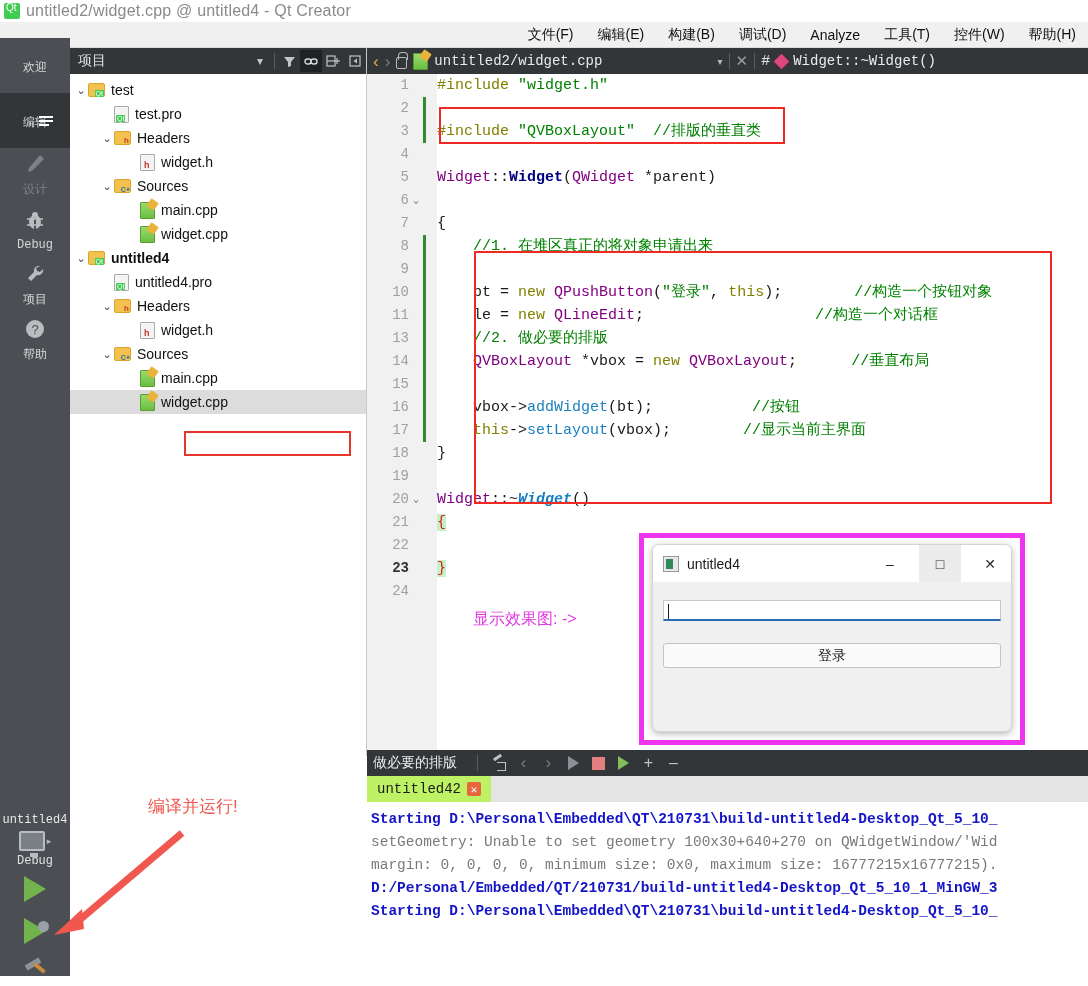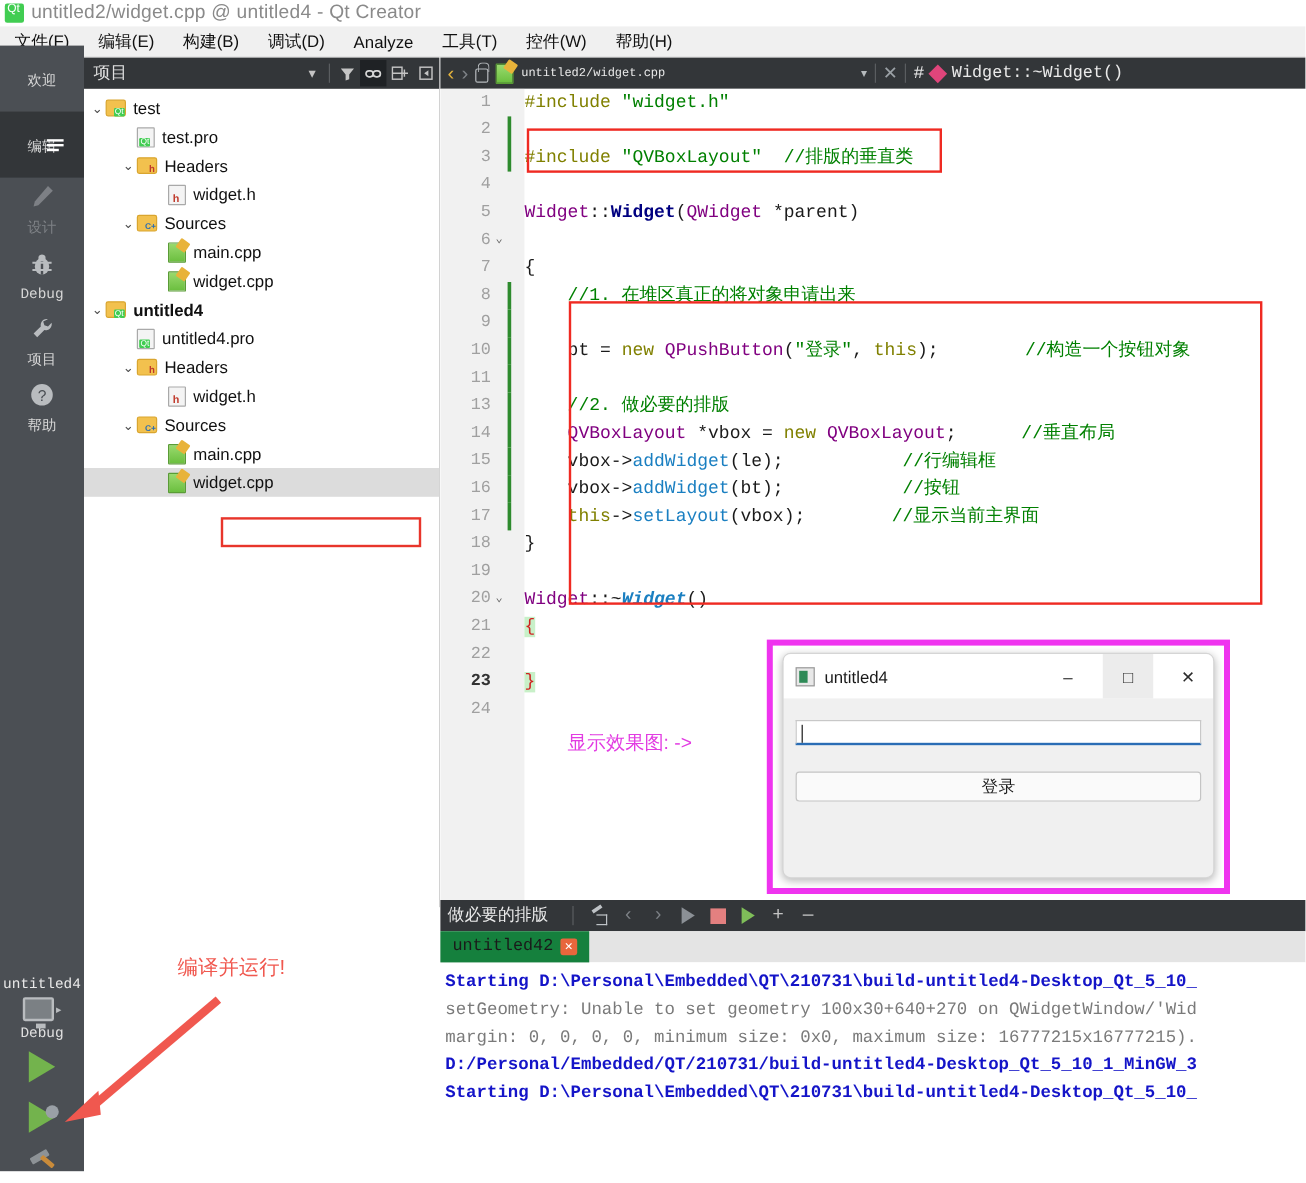--- a/index.html
+++ b/index.html
@@ -28,20 +28,21 @@
   .titlebar-text {
     font-size: 16px; color: #8a8a8a; letter-spacing: .2px;
     font-family: "Liberation Sans", sans-serif;
   }
 
   
   .menubar {
     position: absolute; left: 0; top: 22px; width: 1088px; height: 26px;
     background: #f0f0f0; display: flex; align-items: center;
     border-bottom: 1px solid #dcdcdc;
+    justify-content: flex-end;
   }
   .menu-item {
     font-size: 14px; color: #101010; padding: 2px 12px; cursor: default;
     white-space: nowrap;
   }
 
   
   .modebar {
     position: absolute; left: 0; top: 38px; width: 70px; height: 938px;
     background: #4b4f54;
@@ -211,21 +212,21 @@
   }
   .tb-fileico {
     width: 15px; height: 17px; background: linear-gradient(#9ada6e,#6bbf3f);
     border: 1px solid #5a9c36; border-radius:1px; position:relative;
   }
   .tb-fileico::after {
     content:""; position:absolute; right:-3px; top:-3px; width:9px; height:9px;
     background:#e8b33a; transform: rotate(35deg); border-radius:1px;
   }
   .tb-filename {
-    font-family: "Liberation Mono", monospace; font-size: 10px; color: #eaeaea;
+    font-family: "Liberation Mono", monospace; font-size: 14px; color: #eaeaea;
   }
   .tb-caret { color: #b6babd; font-size: 10px; }
   .tb-x { color: #9aa0a5; font-size: 15px; cursor: pointer; }
   .tb-hash { color: #e6e6e6; font-size: 15px; font-family: "Liberation Mono", monospace; }
   .tb-diamond {
     width: 11px; height: 11px; background: #e0457b; transform: rotate(45deg);
   }
   .tb-symbol {
     font-family: "Liberation Mono", monospace; font-size: 14px; color: #eaeaea;
   }
@@ -346,21 +347,21 @@
     content:""; position:absolute; left:1px; top:0; width:9px; height:3px;
     background:#bfc3c7; transform: rotate(-35deg);
   }
   .broom::after {
     content:""; position:absolute; left:5px; top:6px; width:8px; height:7px;
     border:1.5px solid #bfc3c7; border-left:none;
   }
 
   .outtabs { height: 26px; background: #e4e4e4; display: flex; align-items: stretch; }
   .outtab {
-    background: #15803d; display: flex; align-items: center; gap: 6px;
+    background: #bef264; display: flex; align-items: center; gap: 6px;
     padding: 0 10px; font-family: "Liberation Mono", monospace; font-size: 14px;
     color: #1a1a1a; cursor: pointer;
   }
   .tabclose {
     width: 14px; height: 14px; background: #e8663c; color: #fff; font-size: 11px;
     display:flex; align-items:center; justify-content:center; border-radius: 2px;
     cursor: pointer;
   }
   .outbody {
     height: 184px; background: #ffffff; padding: 6px 0 0 4px; overflow: hidden;
@@ -590,24 +591,24 @@
           <div class="cl"><span class="lnum">1</span><span class="foldmark"></span><span class="changebar"></span><span class="codetext"><span class="k-pre">#include </span><span class="k-str">"widget.h"</span></span></div>
           <div class="cl"><span class="lnum">2</span><span class="foldmark"></span><span class="changebar green"></span><span class="codetext"></span></div>
           <div class="cl"><span class="lnum">3</span><span class="foldmark"></span><span class="changebar green"></span><span class="codetext"><span class="k-pre">#include </span><span class="k-str">"QVBoxLayout"</span><span class="k-op">  </span><span class="k-cmt">//排版的垂直类</span></span></div>
           <div class="cl"><span class="lnum">4</span><span class="foldmark"></span><span class="changebar"></span><span class="codetext"></span></div>
           <div class="cl"><span class="lnum">5</span><span class="foldmark"></span><span class="changebar"></span><span class="codetext"><span class="k-typ">Widget</span><span class="k-op">::</span><span class="k-decl">Widget</span><span class="k-op">(</span><span class="k-typ">QWidget </span><span class="k-op">*parent)</span></span></div>
           <div class="cl"><span class="lnum">6</span><span class="foldmark">⌄</span><span class="changebar"></span></div>
           <div class="cl"><span class="lnum">7</span><span class="foldmark"></span><span class="changebar"></span><span class="codetext"><span class="k-op">{</span></span></div>
           <div class="cl"><span class="lnum">8</span><span class="foldmark"></span><span class="changebar green"></span><span class="codetext"><span class="k-cmt">    //1. 在堆区真正的将对象申请出来</span></span></div>
           <div class="cl"><span class="lnum">9</span><span class="foldmark"></span><span class="changebar green"></span><span class="codetext"></span></div>
           <div class="cl"><span class="lnum">10</span><span class="foldmark"></span><span class="changebar green"></span><span class="codetext"><span class="k-var">    bt </span><span class="k-op">= </span><span class="k-kw">new </span><span class="k-typ">QPushButton</span><span class="k-op">(</span><span class="k-str">"登录"</span><span class="k-op">, </span><span class="k-kw">this</span><span class="k-op">);        </span><span class="k-cmt">//构造一个按钮对象</span></span></div>
-          <div class="cl"><span class="lnum">11</span><span class="foldmark"></span><span class="changebar green"></span></div>
+          <div class="cl"><span class="lnum">11</span><span class="foldmark"></span><span class="changebar green"></span><span class="codetext"><span class="k-var">    le </span><span class="k-op">= </span><span class="k-kw">new </span><span class="k-typ">QLineEdit</span><span class="k-op">;                   </span><span class="k-cmt">//构造一个对话框</span></span></div>
           <div class="cl"><span class="lnum">13</span><span class="foldmark"></span><span class="changebar green"></span><span class="codetext"><span class="k-cmt">    //2. 做必要的排版</span></span></div>
           <div class="cl"><span class="lnum">14</span><span class="foldmark"></span><span class="changebar green"></span><span class="codetext"><span class="k-typ">    QVBoxLayout </span><span class="k-var">*vbox </span><span class="k-op">= </span><span class="k-kw">new </span><span class="k-typ">QVBoxLayout</span><span class="k-op">;      </span><span class="k-cmt">//垂直布局</span></span></div>
-          <div class="cl"><span class="lnum">15</span><span class="foldmark"></span><span class="changebar green"></span><span class="codetext"><span class="k-var">    vbox</span><span class="k-op">-&gt;</span><span class="k-fn">addWidget</span><span class="k-op">(le);           </span><span class="k-cmt">//行编辑框</span></span></div>
+          <div class="cl"><span class="lnum">15</span><span class="foldmark"></span><span class="changebar green"></span></div>
           <div class="cl"><span class="lnum">16</span><span class="foldmark"></span><span class="changebar green"></span><span class="codetext"><span class="k-var">    vbox</span><span class="k-op">-&gt;</span><span class="k-fn">addWidget</span><span class="k-op">(bt);           </span><span class="k-cmt">//按钮</span></span></div>
           <div class="cl"><span class="lnum">17</span><span class="foldmark"></span><span class="changebar green"></span><span class="codetext"><span class="k-kw">    this</span><span class="k-op">-&gt;</span><span class="k-fn">setLayout</span><span class="k-op">(vbox);        </span><span class="k-cmt">//显示当前主界面</span></span></div>
           <div class="cl"><span class="lnum">18</span><span class="foldmark"></span><span class="changebar"></span><span class="codetext"><span class="k-op">}</span></span></div>
           <div class="cl"><span class="lnum">19</span><span class="foldmark"></span><span class="changebar"></span><span class="codetext"></span></div>
           <div class="cl"><span class="lnum">20</span><span class="foldmark">⌄</span><span class="changebar"></span><span class="codetext"><span class="k-typ">Widget</span><span class="k-op">::~</span><span class="k-dtor">Widget</span><span class="k-op">()</span></span></div>
           <div class="cl"><span class="lnum">21</span><span class="foldmark"></span><span class="changebar"></span><span class="codetext"><span class="brace-hl">{</span></span></div>
           <div class="cl"><span class="lnum">22</span><span class="foldmark"></span><span class="changebar"></span><span class="codetext"></span></div>
           <div class="cl"><span class="lnum cur">23</span><span class="foldmark"></span><span class="changebar"></span><span class="codetext"><span class="brace-hl">}</span></span></div>
           <div class="cl"><span class="lnum">24</span><span class="foldmark"></span><span class="changebar"></span><span class="codetext"></span></div>
         </div>

